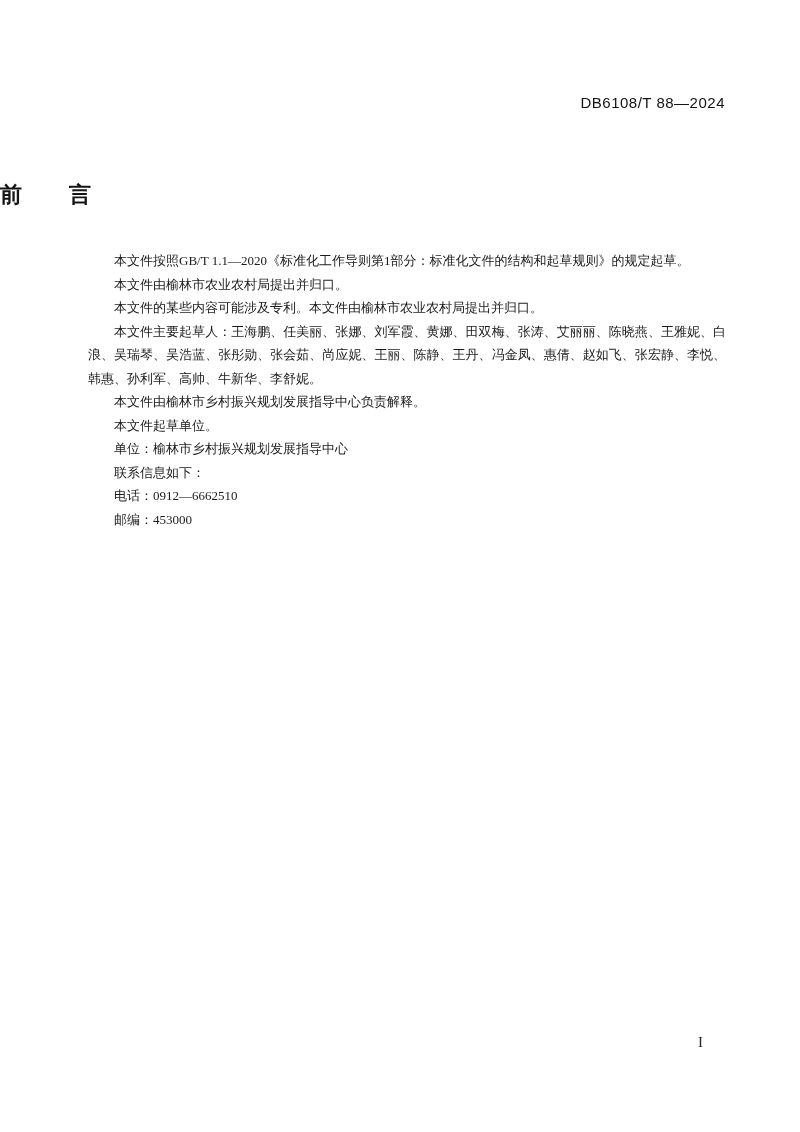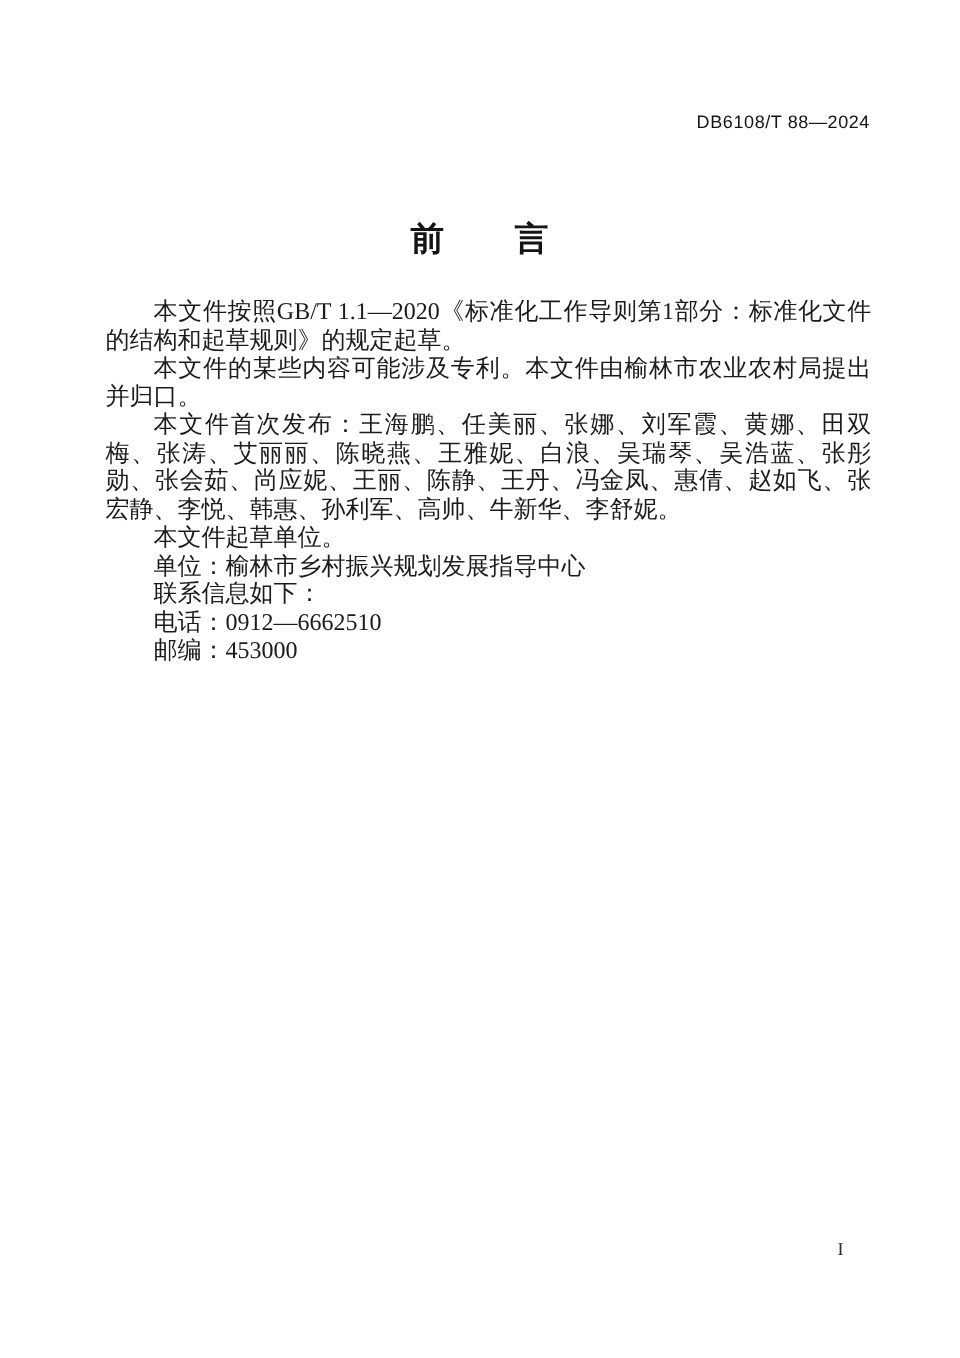--- a/index.html
+++ b/index.html
@@ -25,34 +25,34 @@
     font-size: 15px;
     letter-spacing: 0.5px;
     color: #141414;
     white-space: nowrap;
   }
   .doc-title {
     position: absolute;
     top: 180px;
     left: 0;
     width: 100%;
-    text-align: center;
+    text-align: left;
     font-family: "Liberation Sans", "DejaVu Sans", sans-serif;
     font-weight: 700;
-    font-size: 28px;
+    font-size: 22px;
     color: #141414;
     letter-spacing: 1px;
     white-space: pre;
   }
   .content {
     position: absolute;
     top: 249px;
     left: 88px;
     width: 638px;
-    font-size: 20px;
+    font-size: 13px;
     line-height: 23.5px;
     text-align: justify;
     text-justify: inter-ideograph;
     color: #1b1b1b;
   }
   .content p {
     margin: 0;
     padding: 0;
     text-indent: 2em;
   }
@@ -69,22 +69,24 @@
 <body>
 
 <div class="page">
 
   <div class="header-code">DB6108/T 88—2024</div>
 
   <div class="doc-title">前　　言</div>
 
   <div class="content">
     <p>本文件按照GB/T 1.1—2020《标准化工作导则第1部分：标准化文件的结构和起草规则》的规定起草。</p>
+    <p>本文件由榆林市农业农村局提出并归口。</p>
     <p>本文件的某些内容可能涉及专利。本文件由榆林市农业农村局提出并归口。</p>
-    <p>本文件首次发布：王海鹏、任美丽、张娜、刘军霞、黄娜、田双梅、张涛、艾丽丽、陈晓燕、王雅妮、白浪、吴瑞琴、吴浩蓝、张彤勋、张会茹、尚应妮、王丽、陈静、王丹、冯金凤、惠倩、赵如飞、张宏静、李悦、韩惠、孙利军、高帅、牛新华、李舒妮。</p>
+    <p>本文件主要起草人：王海鹏、任美丽、张娜、刘军霞、黄娜、田双梅、张涛、艾丽丽、陈晓燕、王雅妮、白浪、吴瑞琴、吴浩蓝、张彤勋、张会茹、尚应妮、王丽、陈静、王丹、冯金凤、惠倩、赵如飞、张宏静、李悦、韩惠、孙利军、高帅、牛新华、李舒妮。</p>
+    <p>本文件由榆林市乡村振兴规划发展指导中心负责解释。</p>
     <p>本文件起草单位。</p>
     <p>单位：榆林市乡村振兴规划发展指导中心</p>
     <p>联系信息如下：</p>
     <p>电话：0912—6662510</p>
     <p>邮编：453000</p>
   </div>
 
   <div class="page-number">I</div>
 
 </div>

